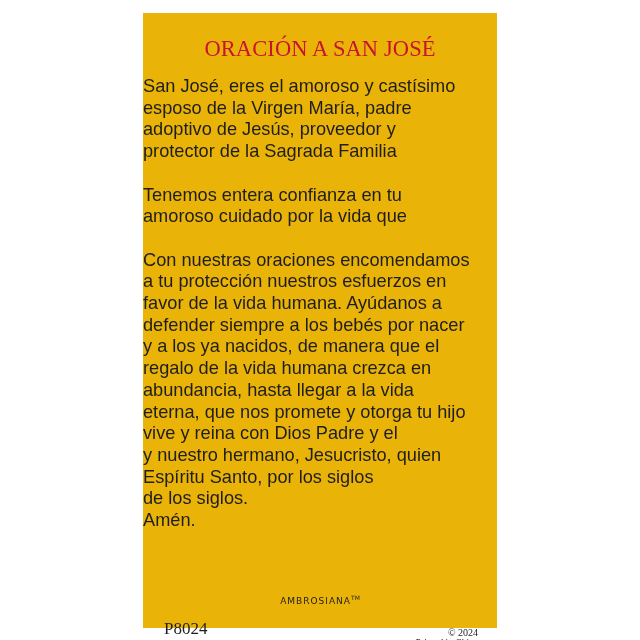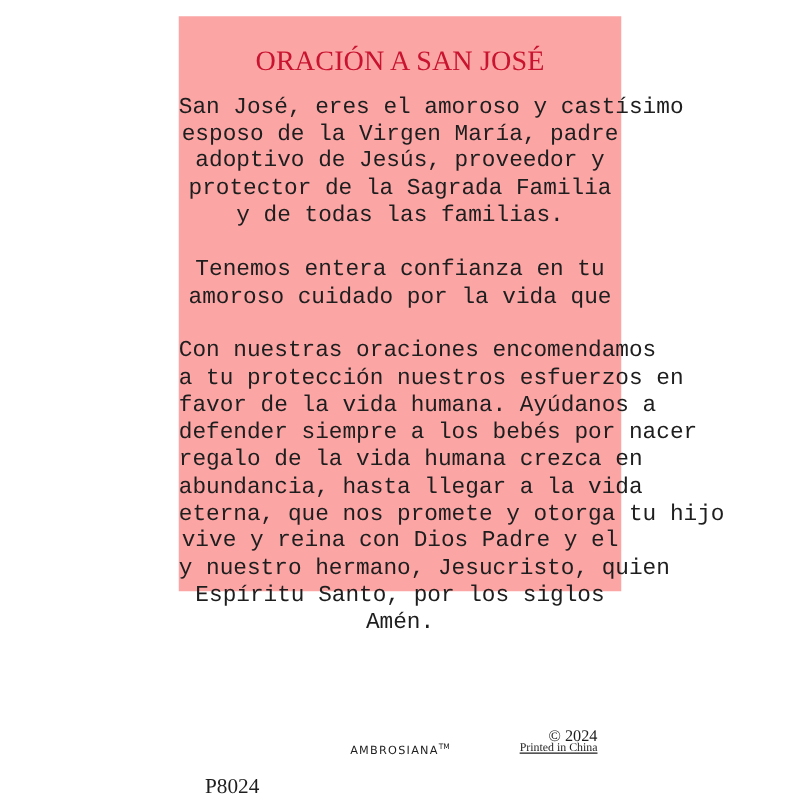--- a/index.html
+++ b/index.html
@@ -1,79 +1,80 @@
 <!DOCTYPE html>
 <html><head>
 <meta charset="utf-8">
 <style>
   html, body { margin:0; padding:0; background:#ffffff; }
   body { width:640px; height:640px; position:relative; overflow:hidden; }
   .card {
-    position:absolute; left:143px; top:13px; width:354px; height:460px;
-    background:#fca5a5;
+    position:absolute; left:143px; top:13px; width:354px; height:615px;
+    background:#eab308;
   }
   .title {
     position:absolute; left:0; right:0; top:22px;
     text-align:center; color:#C8142F;
     font-family:"Liberation Serif", serif; font-size:22.5px; letter-spacing:0.1px;
     line-height:28px; margin:0; font-weight:normal;
   }
   .body {
     position:absolute; left:0; right:0; top:63px;
-    text-align:center; color:#1e1e1e;
-    font-family:Liberation Mono, monospace; font-size:18.2px; line-height:21.7px;
+    color:#1e1e1e;
+    font-family:Liberation Sans, sans-serif; font-size:18.2px; line-height:21.7px;
   }
   .para { margin:0 0 21.7px 0; }
   .para:last-child { margin-bottom:0; }
   .line { display:block; white-space:nowrap; }
   .footer-code {
     position:absolute; left:21px; top:606px;
     font-family:"Liberation Serif", serif; font-size:17px; color:#1e1e1e;
   }
   .footer-brand {
     position:absolute; left:0; right:0; top:581px; text-align:center;
     font-family:"DejaVu Sans", sans-serif; font-size:9px; letter-spacing:1px; color:#1e1e1e;
   }
   .footer-brand sup { font-size:6px; letter-spacing:0; }
   .footer-right {
     position:absolute; right:19px; top:571px; text-align:right;
     font-family:"Liberation Serif", serif; color:#1e1e1e; line-height:10px;
   }
-  .footer-right .copy { font-size:13px; display:block; }
+  .footer-right .copy { font-size:10px; display:block;margin-top:44px; }
   .footer-right .printed { font-size:9.5px; display:block;text-decoration:underline; }
 </style>
 </head>
 <body>
 
 <div class="card">
   <h1 class="title">ORACIÓN A SAN JOSÉ</h1>
 
   <div class="body">
     <p class="para">
       <span class="line">San José, eres el amoroso y castísimo</span>
       <span class="line">esposo de la Virgen María, padre</span>
       <span class="line">adoptivo de Jesús, proveedor y</span>
       <span class="line">protector de la Sagrada Familia</span>
-      <span class="line">y de todas las familias.</span>
     </p>
     <p class="para">
       <span class="line">Tenemos entera confianza en tu</span>
       <span class="line">amoroso cuidado por la vida que</span>
     </p>
     <p class="para">
       <span class="line">Con nuestras oraciones encomendamos</span>
       <span class="line">a tu protección nuestros esfuerzos en</span>
       <span class="line">favor de la vida humana. Ayúdanos a</span>
       <span class="line">defender siempre a los bebés por nacer</span>
+      <span class="line">y a los ya nacidos, de manera que el</span>
       <span class="line">regalo de la vida humana crezca en</span>
       <span class="line">abundancia, hasta llegar a la vida</span>
       <span class="line">eterna, que nos promete y otorga tu hijo</span>
       <span class="line">vive y reina con Dios Padre y el</span>
       <span class="line">y nuestro hermano, Jesucristo, quien</span>
       <span class="line">Espíritu Santo, por los siglos</span>
+      <span class="line">de los siglos.</span>
       <span class="line">Amén.</span>
     </p>
   </div>
 
   <div class="footer-code">P8024</div>
   <div class="footer-brand"><span>AMBROSIANA</span><sup>TM</sup></div>
   <div class="footer-right">
     <span class="copy">© 2024</span>
     <span class="printed">Printed in China</span>
   </div>

